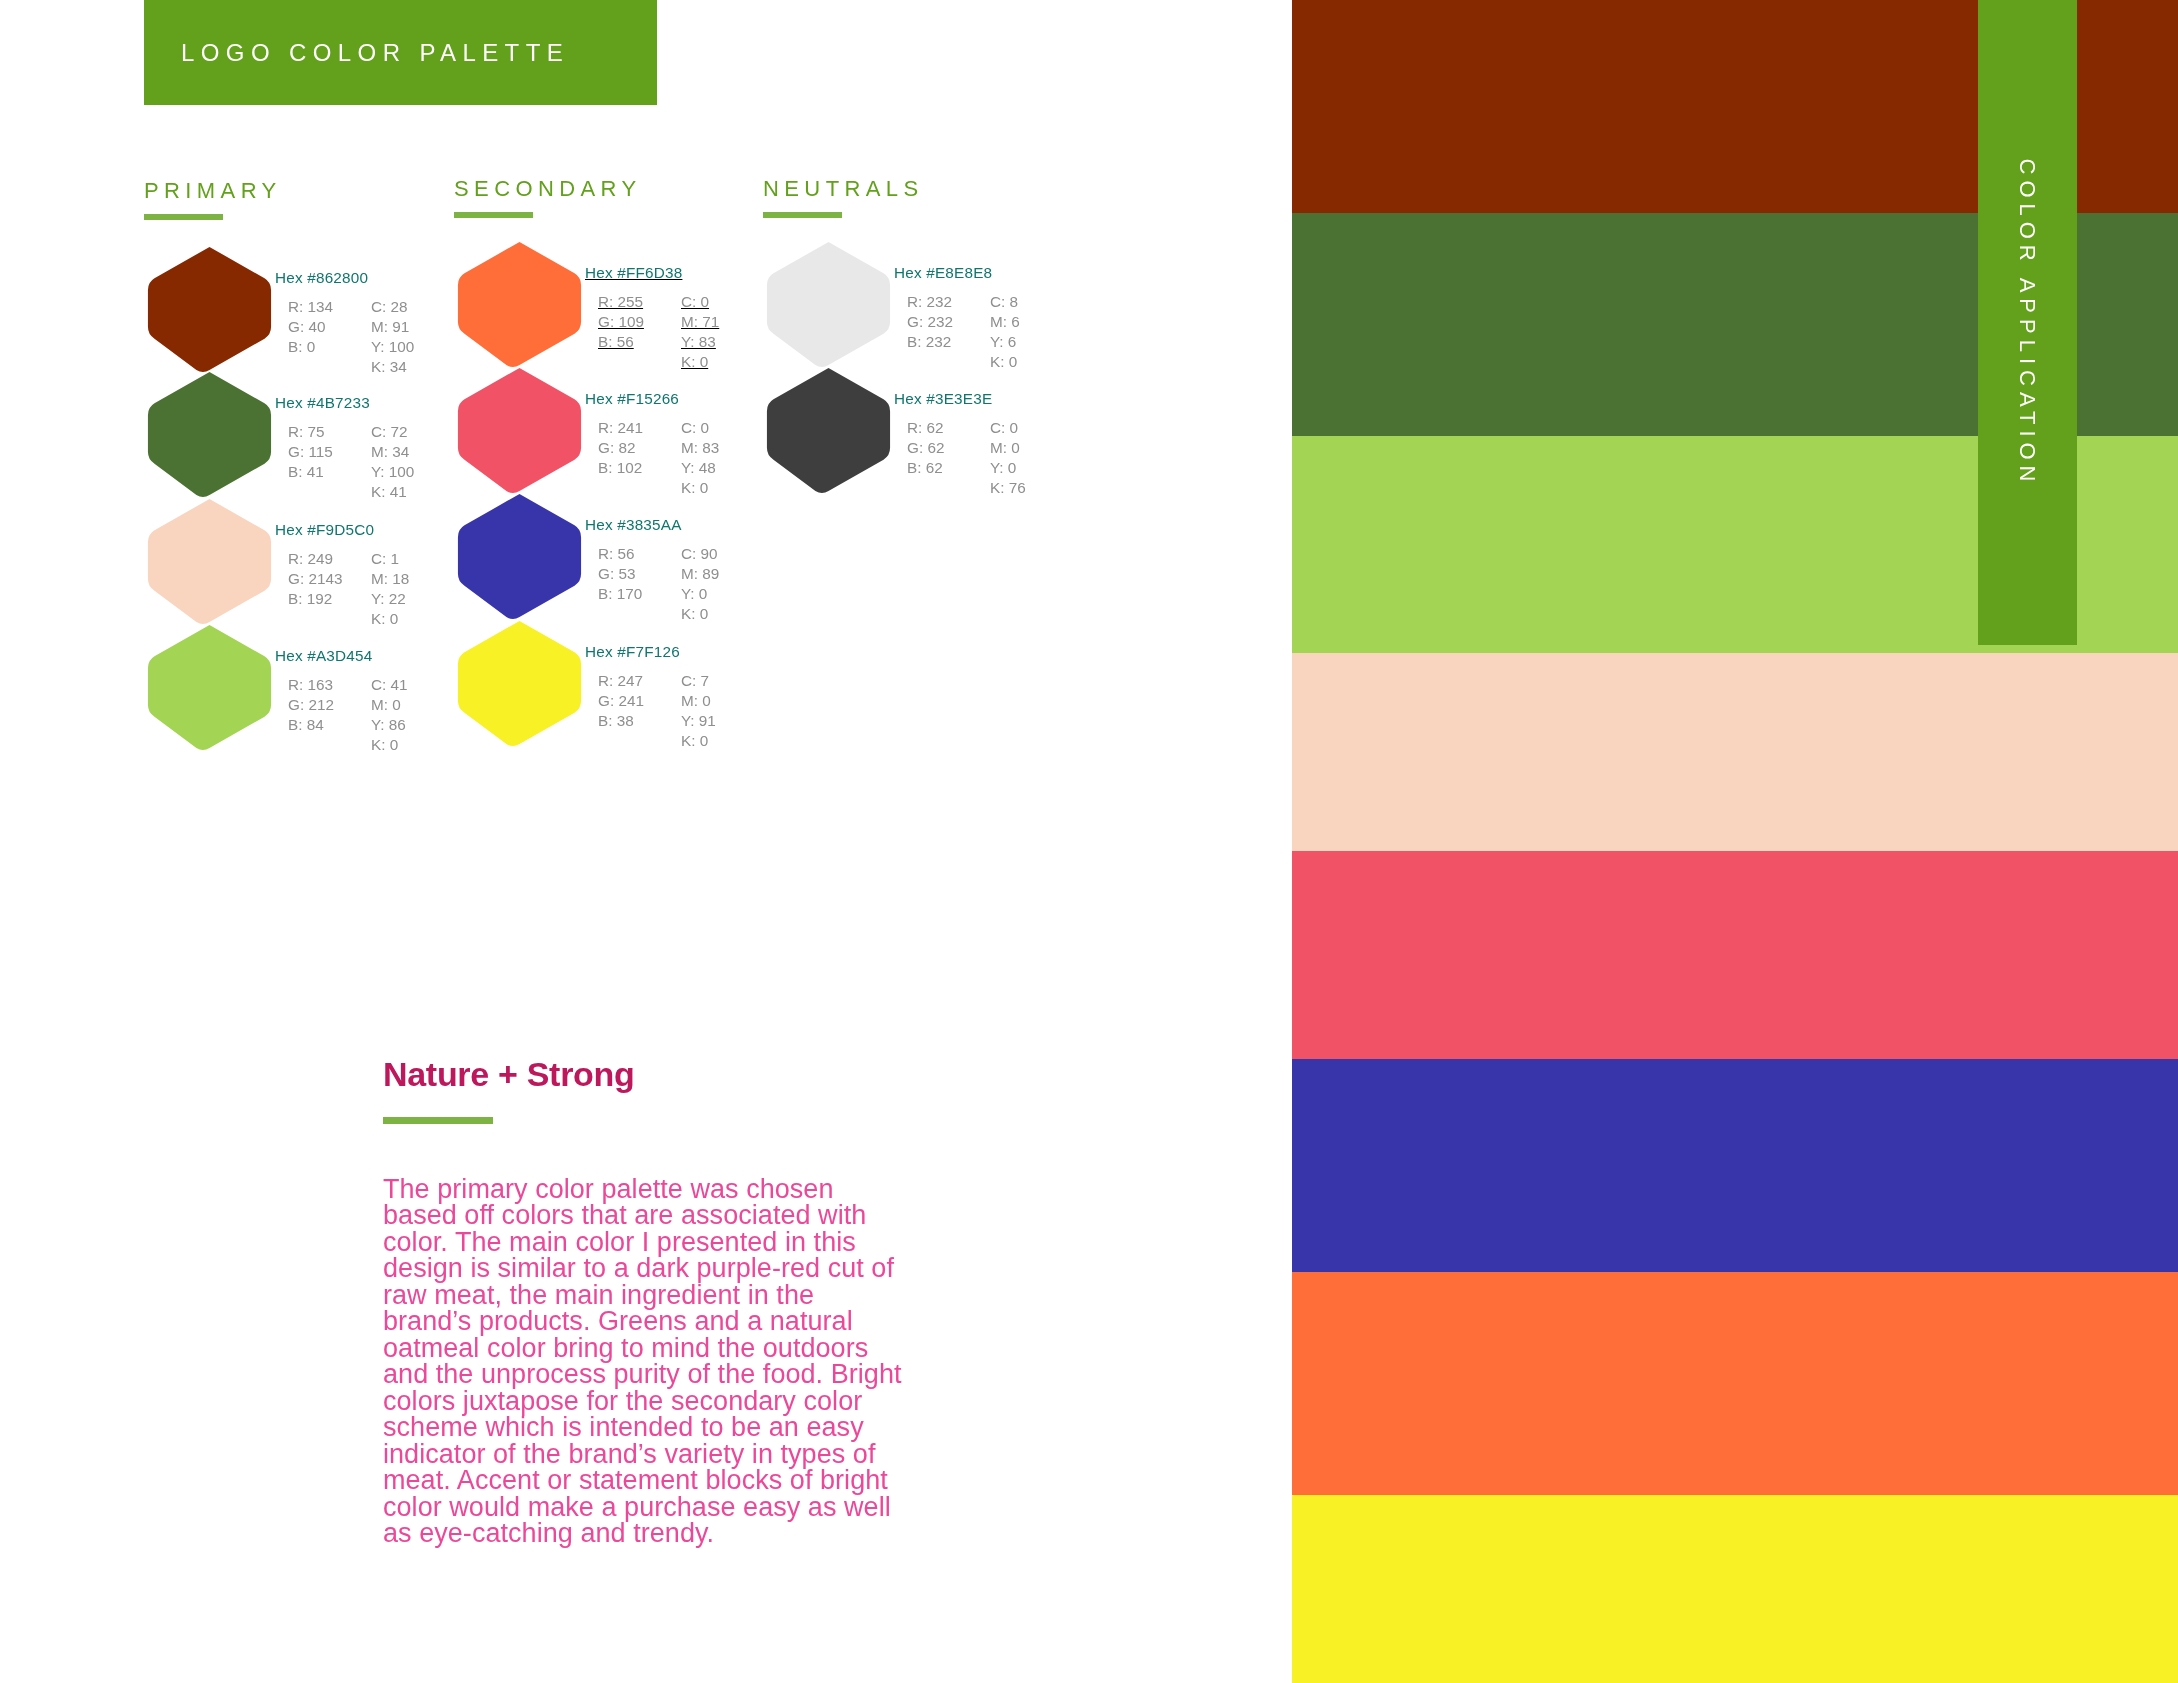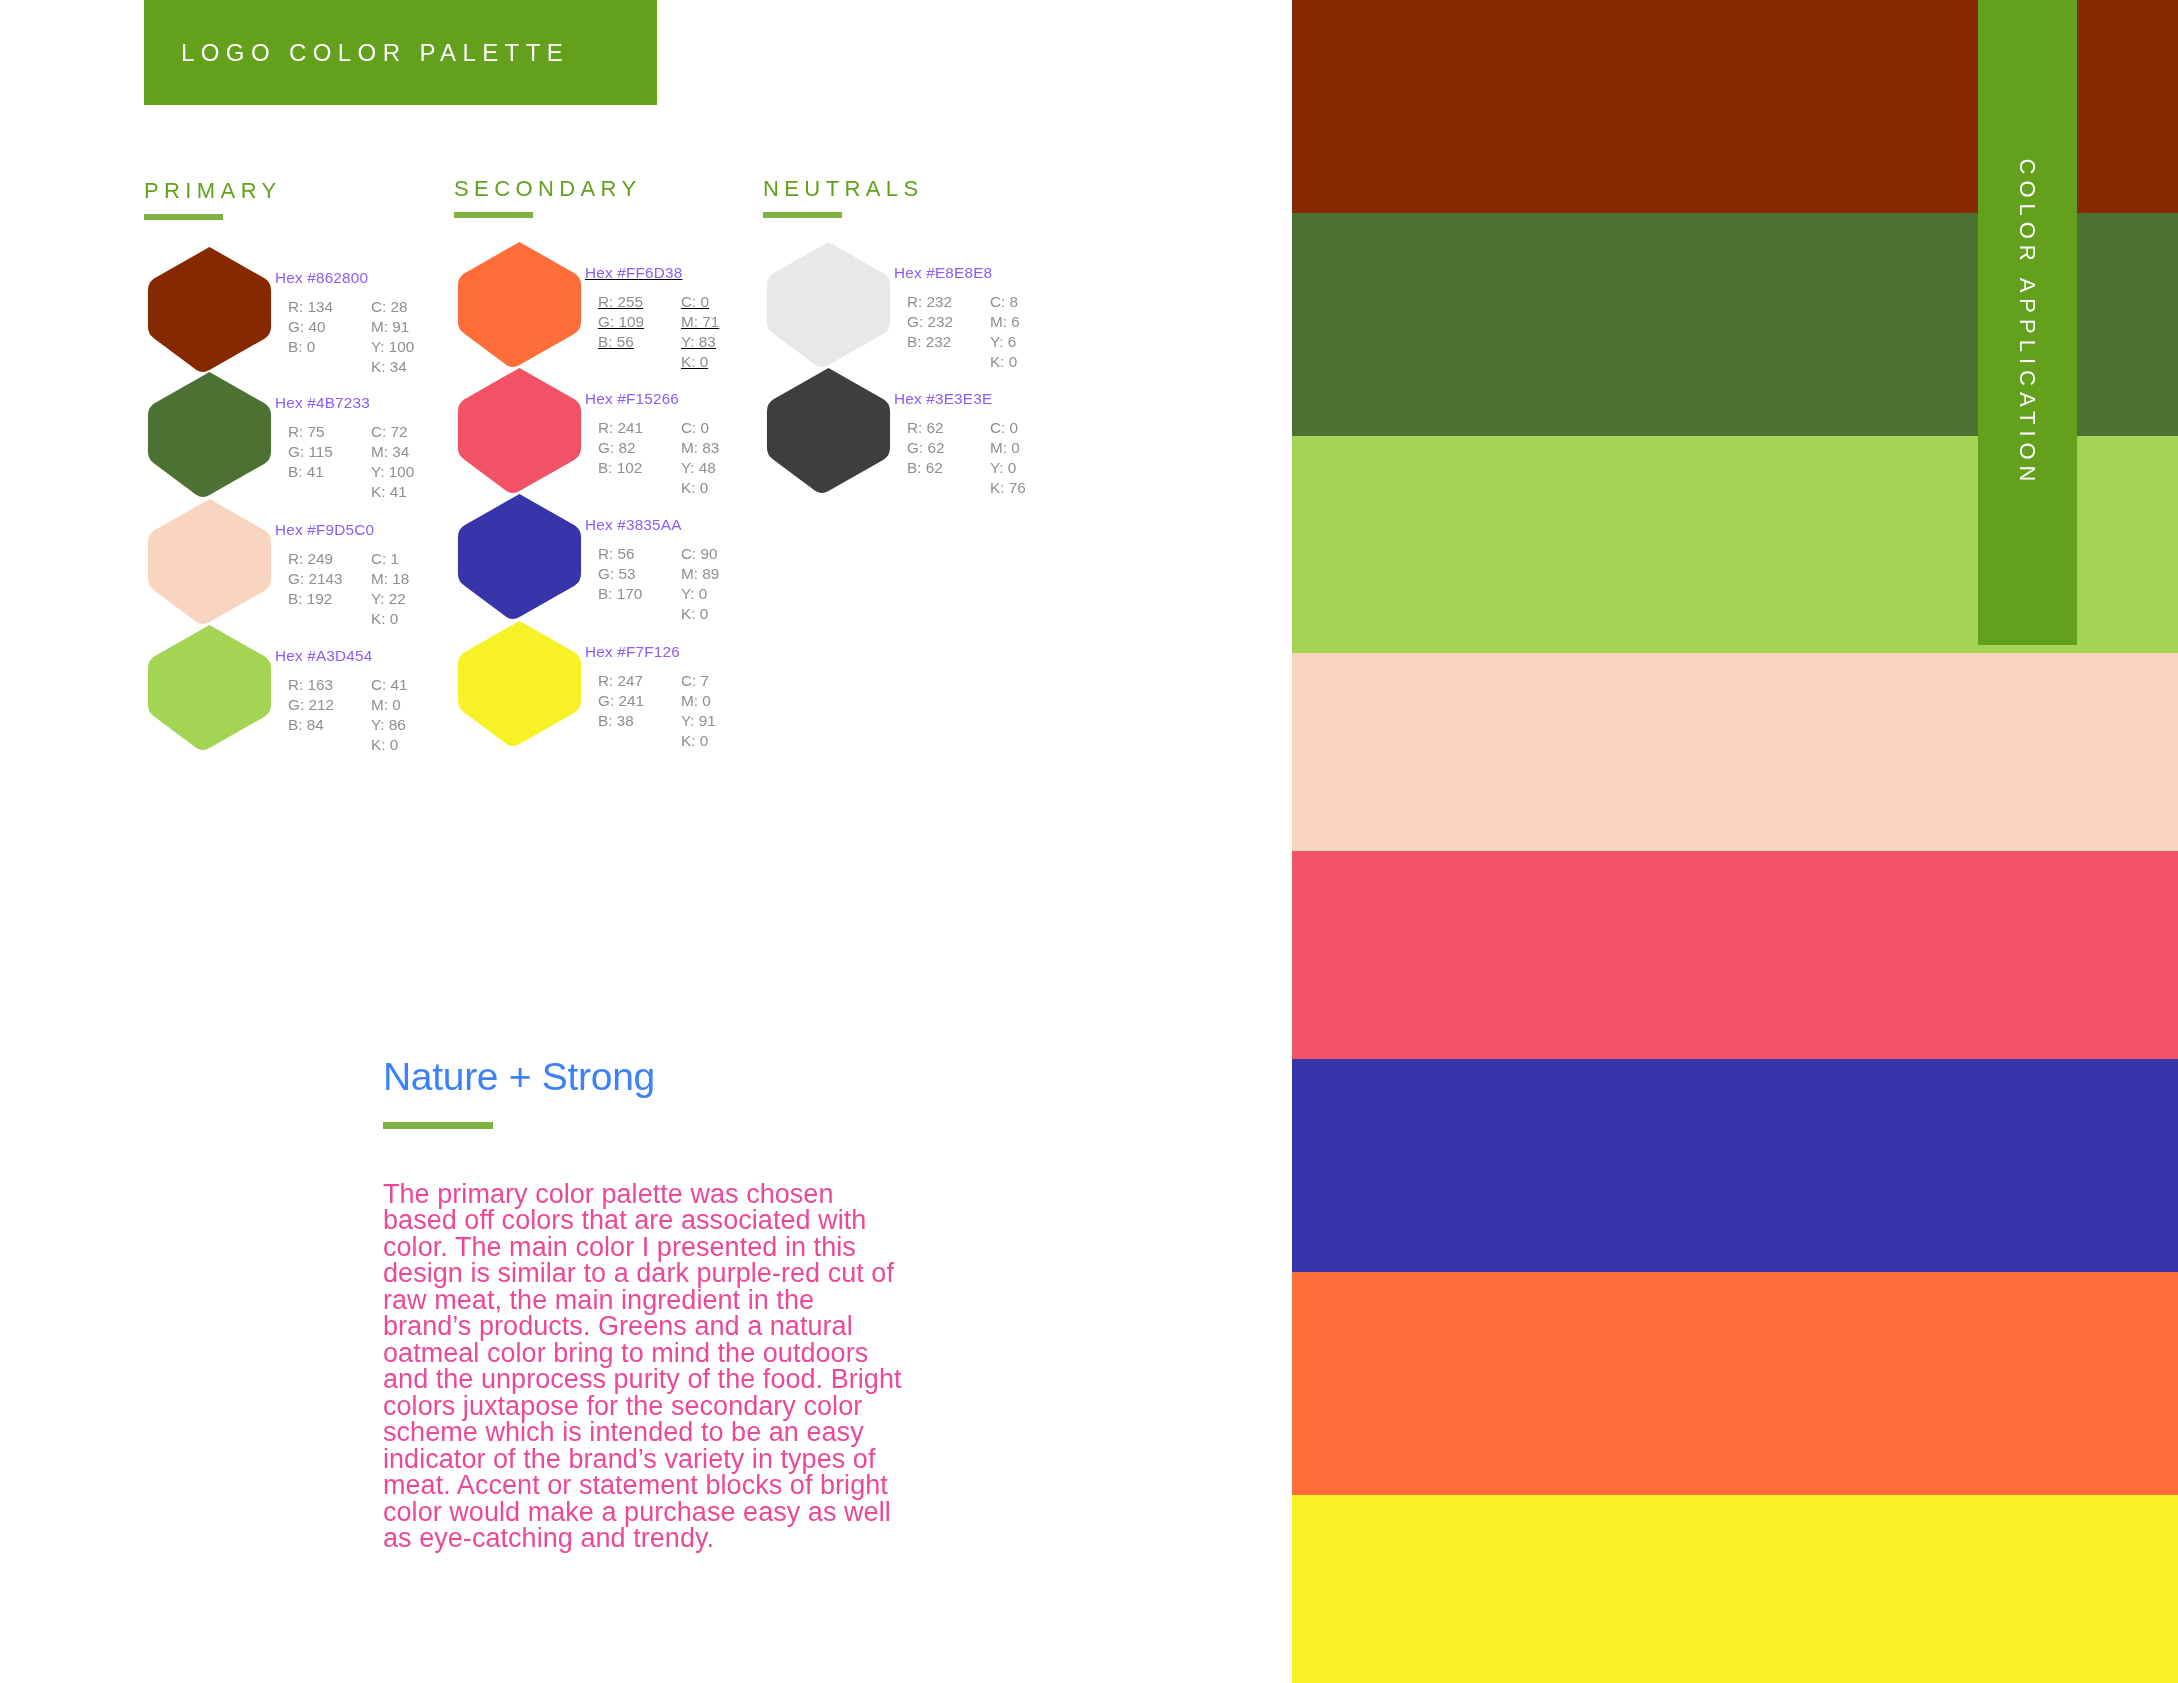--- a/index.html
+++ b/index.html
@@ -38,34 +38,34 @@
   #head-neutrals  { left:763px; top:176px; }
 
   
   .swatch-row { position:absolute; display:flex; align-items:flex-start; }
 
   .hexwrap { width:131px; height:131px; flex:0 0 131px; position:relative; }
   .hexwrap svg { display:block; width:131px; height:131px; }
 
   .meta { padding-top:26px; }
   .meta .hex {
-    color:#8b5cf6; font-size:15.3px; letter-spacing:0.2px; white-space:nowrap;
+    color:#0f766e; font-size:15.3px; letter-spacing:0.2px; white-space:nowrap;
     margin-bottom:10px;
   }
   .meta .vals { display:flex; gap:18px; }
   .meta .vals .colv { display:flex; flex-direction:column; }
   .meta .vals .colv span {
     color:#8f8f8f; font-size:15.3px; line-height:20px; white-space:nowrap;
   }
   .meta .vals .rgb { width:65px;margin-left:13px; }
 
   
   .narrative { position:absolute; left:383px; top:1057px; width:535px; }
   .narrative h2 {
-    color:#3b82f6; font-size:39px; font-weight:400; letter-spacing:-0.3px;
+    color:#be185d; font-size:34px; font-weight:700; letter-spacing:-0.3px;
     line-height:1.05;
   }
   .narrative .rule { margin-top:24px; width:110px; height:7px; background:#7cb342; }
   .narrative p {
     margin-top:52px; color:#ec4899; font-size:27px; line-height:26.5px;
     letter-spacing:0.05px; width:525px;
   }
 
   
   .right-sheet { position:absolute; left:1292px; top:0; width:886px; height:1683px; }

